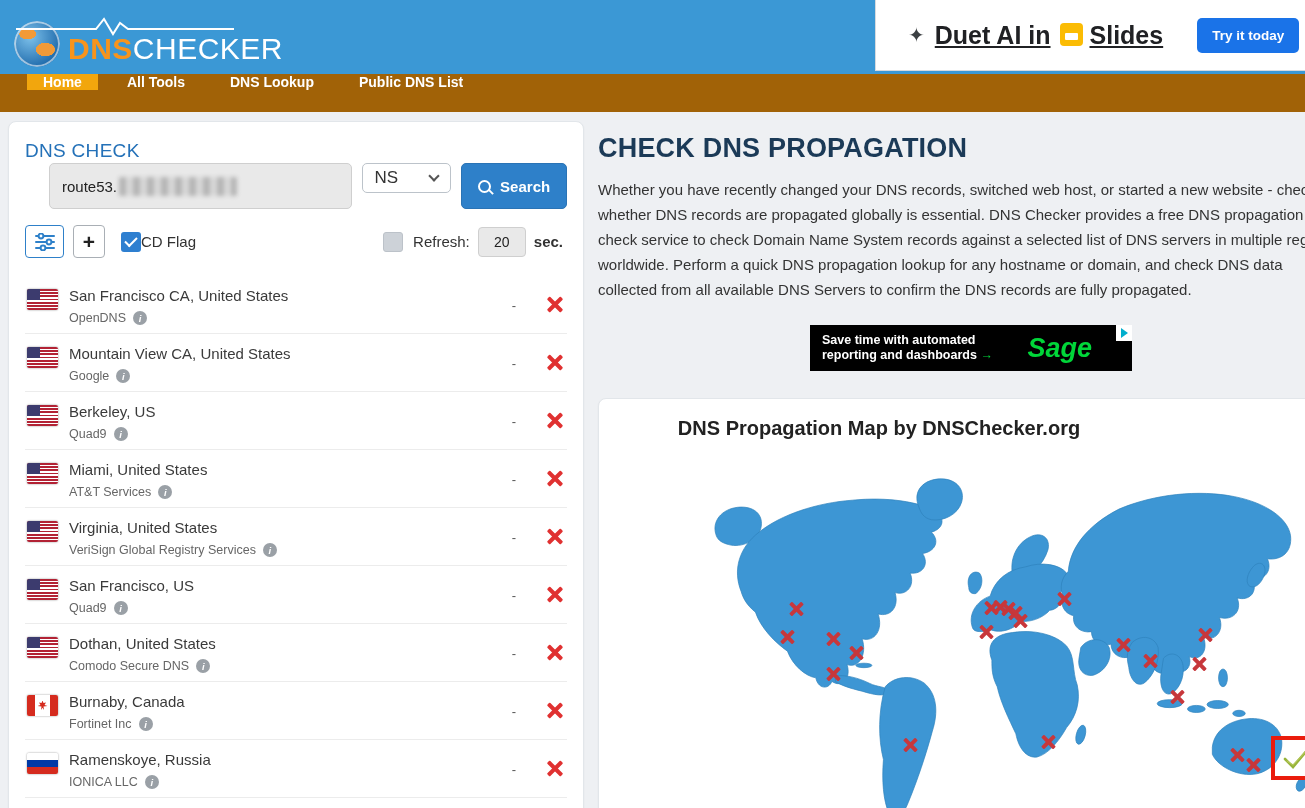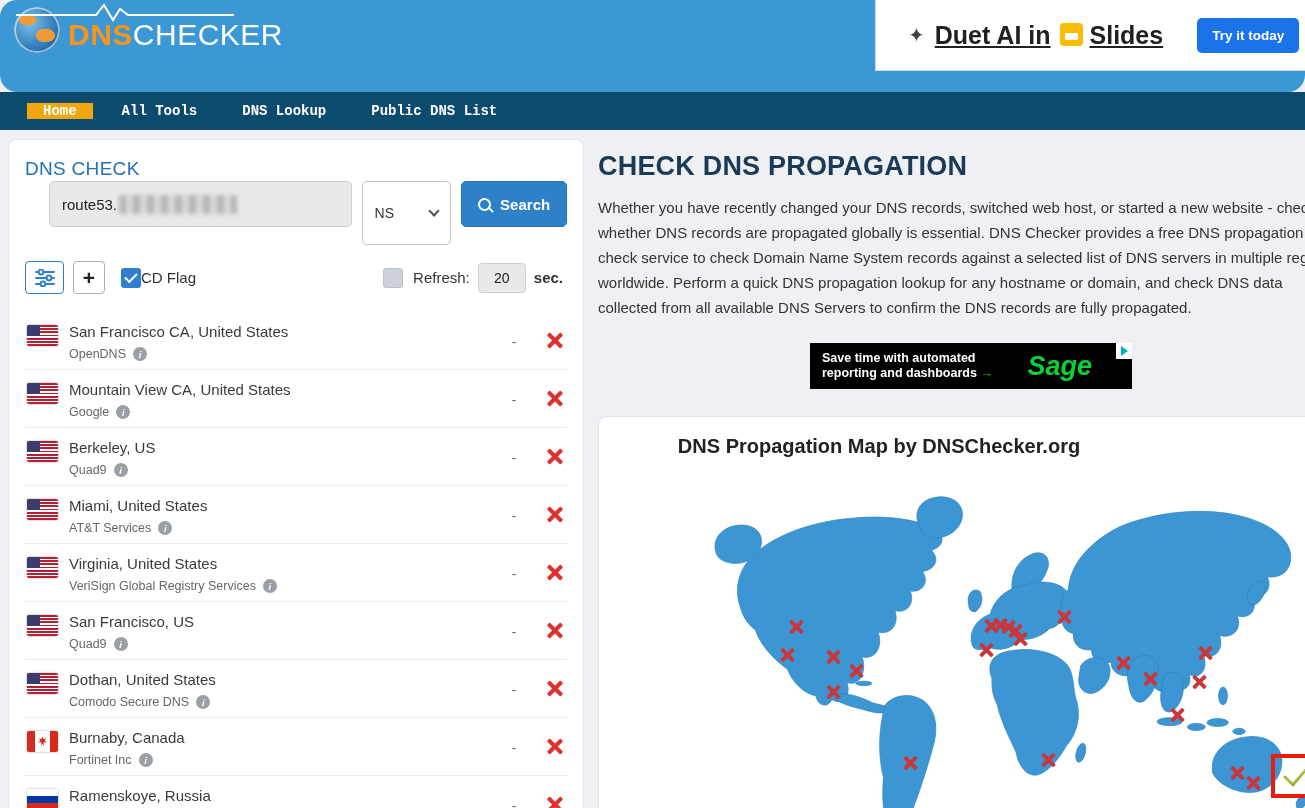--- a/index.html
+++ b/index.html
@@ -1,20 +1,20 @@
 <!DOCTYPE html>
 <html><head>
 <meta charset="utf-8">
 <style>
   * { box-sizing: border-box; margin: 0; padding: 0; }
   html,body { width:1305px; height:808px; overflow:hidden; }
   body { font-family:"Liberation Sans", sans-serif; background:#eef0f3; position:relative; }
 
   
-  .header { height:92px; background:#3b98d5; position:relative; display:flex; align-items:flex-start;border-radius:17px; }
+  .header { height:74px; background:#3b98d5; position:relative; display:flex; align-items:flex-end; }
   .logo { position:relative; margin-left:14px; display:flex; align-items:center; height:60px; width:240px; }
   .globe { width:46px; height:46px; border-radius:50%;
     background:
       radial-gradient(ellipse 14px 9px at 30% 28%, #f19a38 60%, transparent 61%),
       radial-gradient(ellipse 16px 11px at 68% 62%, #f19a38 60%, transparent 61%),
       radial-gradient(circle at 35% 35%, #7cc0ea, #1a66a8 78%);
     box-shadow: inset 0 0 0 2px rgba(255,255,255,.55); flex:none; }
   .logo-text { font-size:30px; letter-spacing:.5px; margin-left:8px; margin-top:10px; white-space:nowrap; }
   .logo-dns { color:#f7941d; font-weight:700; }
   .logo-checker { color:#ffffff; font-weight:400; }
@@ -23,39 +23,39 @@
   .promo { position:absolute; right:0; top:0; width:430px; height:71px; background:#fff;
     border-left:1px solid #d7dade; border-bottom:1px solid #d7dade; display:flex; align-items:center; padding-left:32px; }
   .promo-sparkle { font-size:20px; color:#3c4043; margin-right:10px; }
   .promo-text { font-size:25px; color:#202124; font-weight:600; white-space:nowrap;text-decoration:underline; }
   .slides-icon { display:inline-block; width:23px; height:23px; background:#fbbc04; border-radius:4px; position:relative; margin:0 7px -2px 9px; }
   .slides-icon::after { content:""; position:absolute; left:5px; top:10px; width:13px; height:7px; background:#fff; border-radius:1px; }
   .promo-btn { margin-left:34px; background:#1a73e8; color:#fff; border:none; border-radius:5px;
     font-size:13.5px; font-weight:600; padding:10px 15px; cursor:pointer; font-family:inherit; }
 
   
-  .nav { height:38px; background:#0c4a6e; display:flex; align-items:center; padding-left:27px;font-family:Liberation Mono, monospace; }
+  .nav { height:38px; background:#a16207; display:flex; align-items:flex-start; padding-left:27px; }
   .nav-item { display:flex; align-items:center; padding:0 16px; margin-right:13px; color:#fff; font-size:14px; font-weight:700; cursor:pointer; }
   .nav-item.active { background:#f2a60d; }
 
   
   .content { display:flex; align-items:flex-start; padding:9px 0 0 8px; gap:14px; }
 
   
   .card { background:#fff; border:1px solid #e2e6ea; border-radius:8px; box-shadow:0 1px 2px rgba(0,0,0,.05); }
   .dns-check { width:576px; padding:18px 16px 0 16px; height:700px; }
   .panel-title { color:#2471b8; font-size:19px; font-weight:500; letter-spacing:.3px; margin-bottom:1px; }
 
   .search-row { display:flex; gap:10px;padding-left:24px; }
   .query-box { width:330px; height:46px; background:#e9e9e9; border:1px solid #cfcfcf; border-radius:5px;
     display:flex; align-items:center; padding:0 12px; font-size:15px; color:#222; cursor:text; }
   .redaction { display:inline-block; width:118px; height:19px; margin-left:2px; border-radius:2px;
     background:repeating-linear-gradient(90deg,#b5b5b5 0 7px,#d8d8d8 7px 14px); filter:blur(2px); }
-  .type-select { width:96px; height:64px; background:#fff; border:1px solid #bcc3ca; border-radius:5px;
-    display:flex; align-items:center; justify-content:space-between; padding:0 12px; font-size:14px; color:#333; cursor:pointer; }
+  .type-select { width:96px; height:30px; background:#fff; border:1px solid #bcc3ca; border-radius:5px;
+    display:flex; align-items:center; justify-content:space-between; padding:0 12px; font-size:17px; color:#333; cursor:pointer; }
   .chevron { width:8px; height:8px; border-right:2px solid #555; border-bottom:2px solid #555; transform:rotate(45deg); margin-top:-4px; }
   .search-btn { width:116px; height:46px; background:#2e80c9; border:1px solid #2a73b5; border-radius:5px; color:#fff;
     font-size:15px; font-weight:700; display:flex; align-items:center; justify-content:center; cursor:pointer; font-family:inherit; }
   .mag { width:13px; height:13px; border:2px solid #fff; border-radius:50%; position:relative; margin-right:9px; flex:none; }
   .mag::after { content:""; position:absolute; width:6px; height:2px; background:#fff; transform:rotate(45deg); right:-5px; bottom:-2px; }
 
   .controls-row { display:flex; align-items:center; margin-top:16px; }
   .icon-btn { height:33px; display:flex; align-items:center; justify-content:center; background:#fff; border-radius:4px; cursor:pointer; }
   .sliders-btn { width:39px; border:1.5px solid #2e80c9; }
   .plus-btn { width:32px; border:1px solid #a9afb5; margin-left:9px; font-size:21px; font-weight:700; color:#222; }

